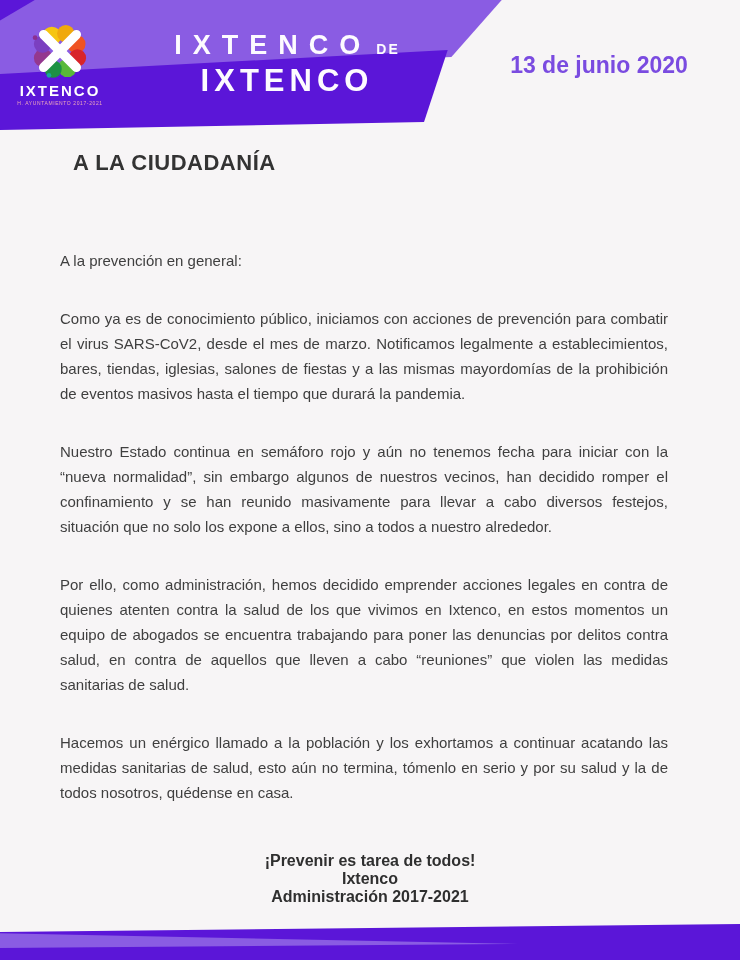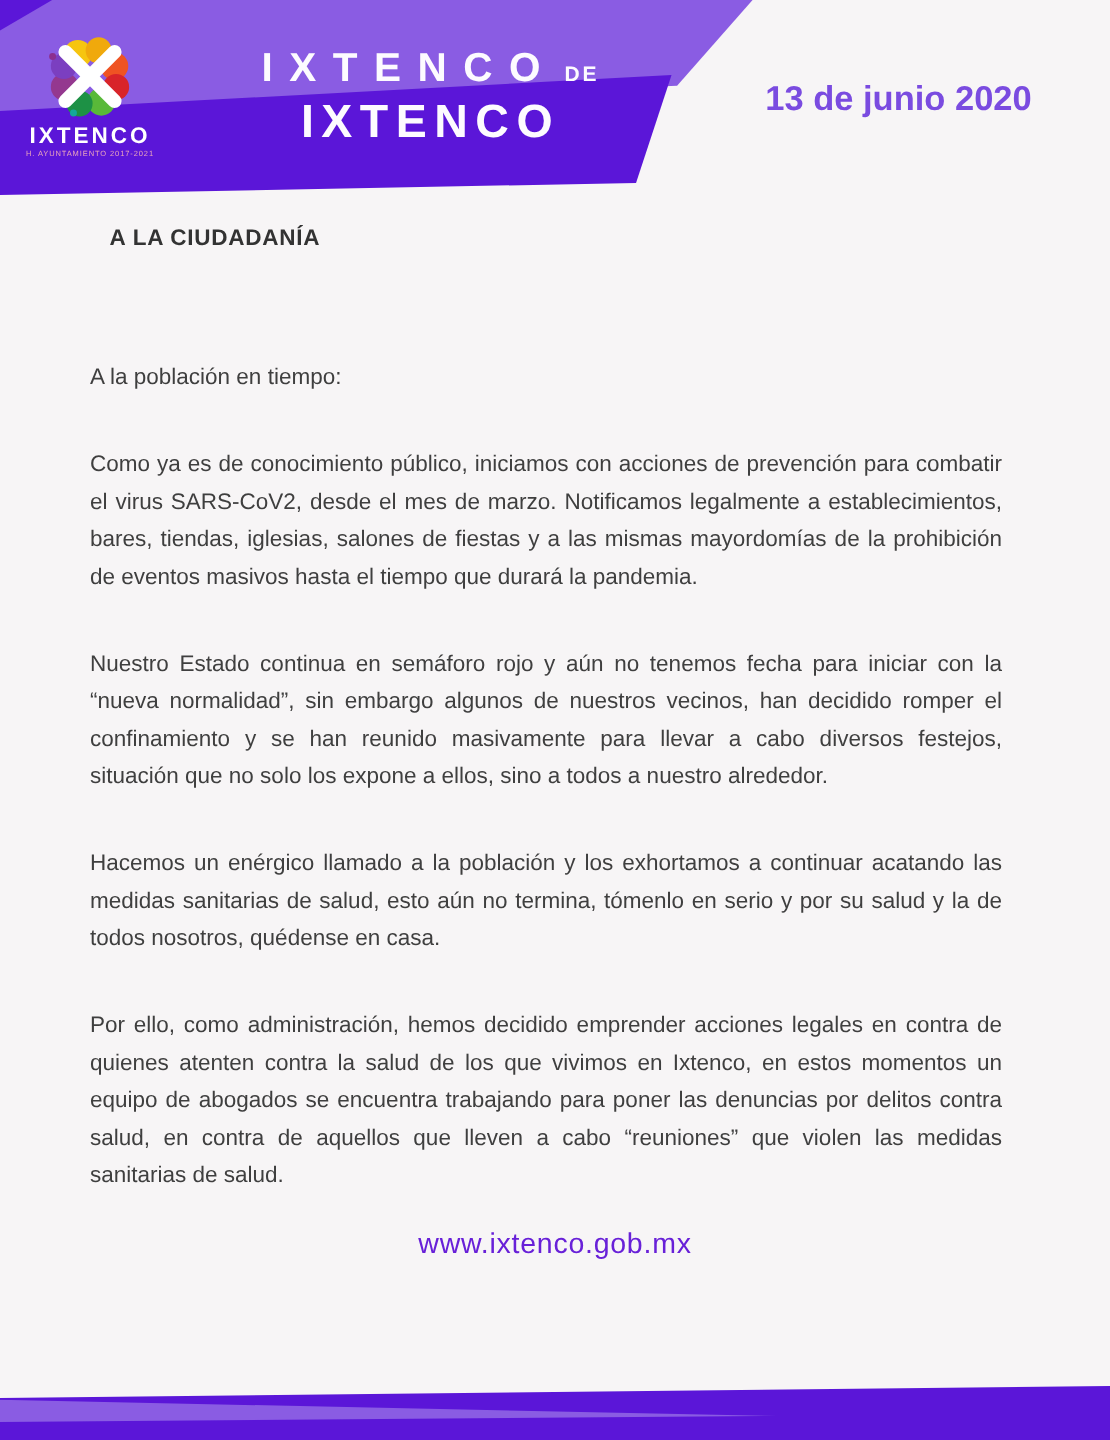--- a/index.html
+++ b/index.html
@@ -104,21 +104,21 @@
     white-space: nowrap;
   }
 
   
   .main {
     padding: 14px 60px 0 60px;
     color: #3f3f3f;
   }
   .doc-heading {
     margin: 0 0 0 13px;
-    font-size: 15px;
+    font-size: 22px;
     font-weight: bold;
     letter-spacing: 0.5px;
     color: #333333;
   }
   .salutation {
     margin: 72px 0 0 0;
     font-size: 15px;
     line-height: 25px;
   }
   .para {
@@ -202,27 +202,32 @@
     </div>
 
     <div class="comunicado">
       <div class="com-date">13 de junio 2020</div>
     </div>
   </div>
 
   <div class="main">
     <h1 class="doc-heading">A LA CIUDADANÍA</h1>
 
-    <p class="salutation">A la población en tiempo:</p>
+    <p class="salutation">A la prevención en general:</p>
 
     <p class="para">Como ya es de conocimiento público, iniciamos con acciones de prevención para combatir el virus SARS-CoV2, desde el mes de marzo. Notificamos legalmente a establecimientos, bares, tiendas, iglesias, salones de fiestas y a las mismas mayordomías de la prohibición de eventos masivos hasta el tiempo que durará la pandemia.</p>
     <p class="para">Nuestro Estado continua en semáforo rojo y aún no tenemos fecha para iniciar con la “nueva normalidad”, sin embargo algunos de nuestros vecinos, han decidido romper el confinamiento y se han reunido masivamente para llevar a cabo diversos festejos, situación que no solo los expone a ellos, sino a todos a nuestro alrededor.</p>
+    <p class="para">Por ello, como administración, hemos decidido emprender acciones legales en contra de quienes atenten contra la salud de los que vivimos en Ixtenco, en estos momentos un equipo de abogados se encuentra trabajando para poner las denuncias por delitos contra salud, en contra de aquellos que lleven a cabo “reuniones” que violen las medidas sanitarias de salud.</p>
     <p class="para">Hacemos un enérgico llamado a la población y los exhortamos a continuar acatando las medidas sanitarias de salud, esto aún no termina, tómenlo en serio y por su salud y la de todos nosotros, quédense en casa.</p>
-    <p class="para">Por ello, como administración, hemos decidido emprender acciones legales en contra de quienes atenten contra la salud de los que vivimos en Ixtenco, en estos momentos un equipo de abogados se encuentra trabajando para poner las denuncias por delitos contra salud, en contra de aquellos que lleven a cabo “reuniones” que violen las medidas sanitarias de salud.</p>
-
+
+    <div class="closing">
+      <div>¡Prevenir es tarea de todos!</div>
+      <div>Ixtenco</div>
+      <div>Administración 2017-2021</div>
+    </div>
 
     <div class="website">www.ixtenco.gob.mx</div>
   </div>
 
   <div class="bottom-band">
     <div class="bottom-dark"></div>
     <div class="bottom-light"></div>
   </div>
 
 </div>

